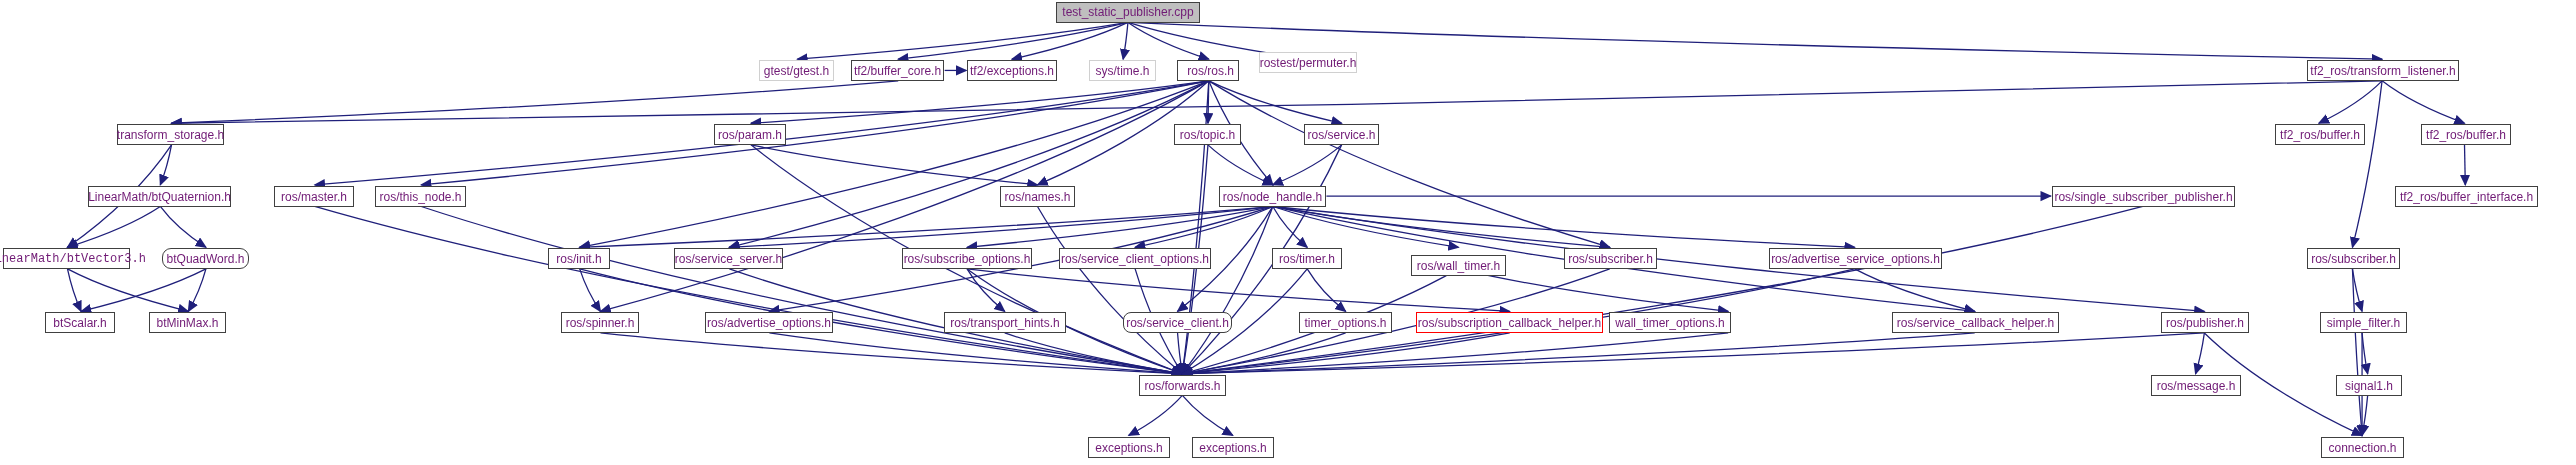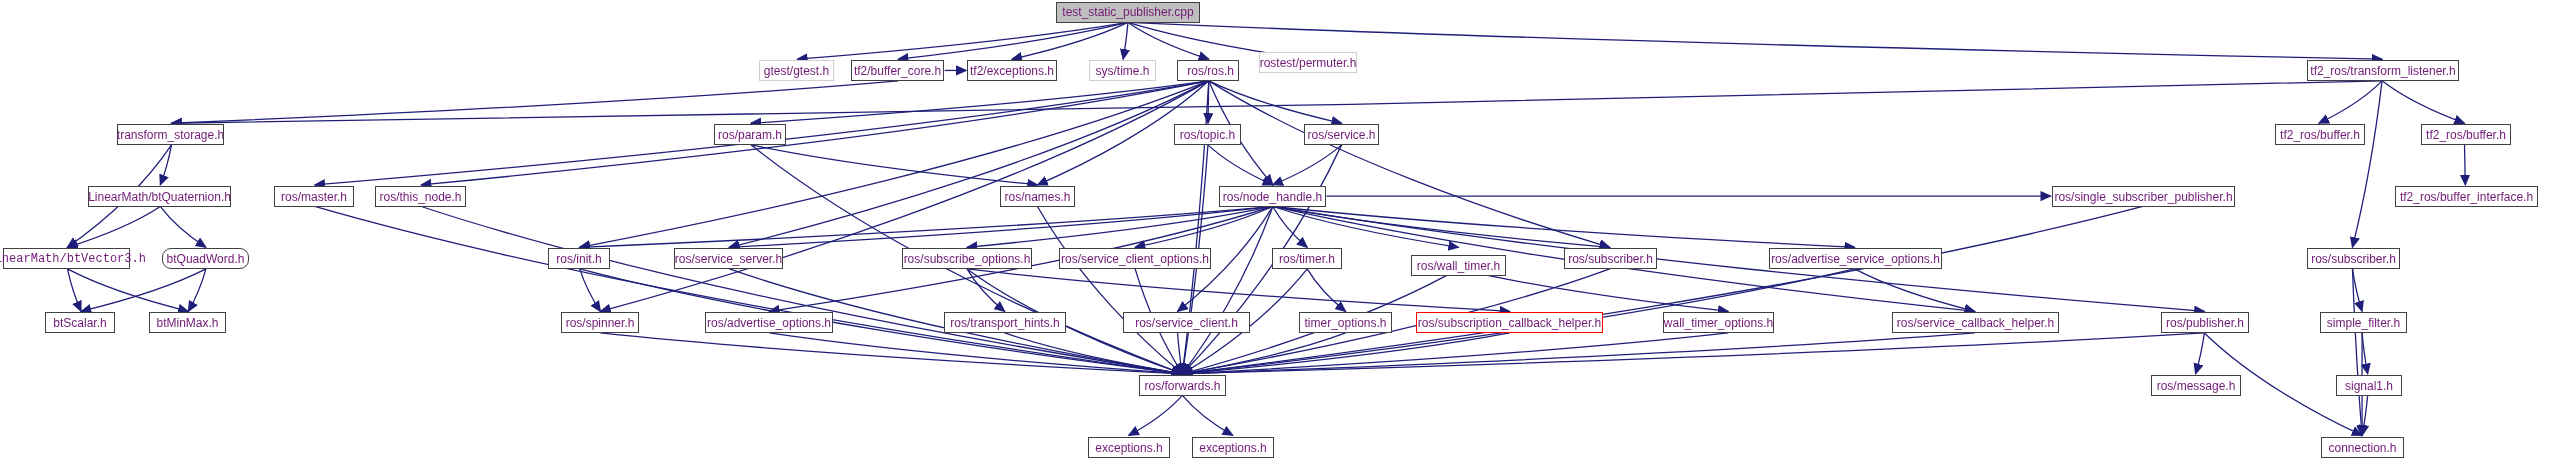--- a/index.html
+++ b/index.html
@@ -169,24 +169,24 @@
       <div class="node solid" style="left: 1272px; top: 248px; width: 70px;">ros/timer.h</div>
       <div class="node solid" style="left: 1411px; top: 248px; width: 95px; margin-top: 7px;">ros/wall_timer.h</div>
       <div class="node solid" style="left: 1564px; top: 248px; width: 93px;">ros/subscriber.h</div>
       <div class="node solid" style="left: 1769px; top: 248px; width: 173px;">ros/advertise_service_options.h</div>
       <div class="node solid" style="left: 2307px; top: 248px; width: 93px;">ros/subscriber.h</div>
       <div class="node solid" style="left: 45px; top: 312px; width: 70px;">btScalar.h</div>
       <div class="node solid" style="left: 149px; top: 312px; width: 77px;">btMinMax.h</div>
       <div class="node solid" style="left: 561px; top: 312px; width: 78px;">ros/spinner.h</div>
       <div class="node solid" style="left: 705px; top: 312px; width: 128px;">ros/advertise_options.h</div>
       <div class="node solid" style="left: 944px; top: 312px; width: 122px;">ros/transport_hints.h</div>
-      <div class="node solid" style="left: 1123px; top: 312px; width: 127px;">ros/service_client.h</div>
+      <div class="node solid" style="left: 1123px; top: 312px; width: 109px; border-radius: 8px;">ros/service_client.h</div>
       <div class="node solid" style="left: 1299px; top: 312px; width: 93px;">timer_options.h</div>
       <div class="node alert" style="left: 1416px; top: 312px; width: 187px;">ros/subscription_callback_helper.h</div>
-      <div class="node solid" style="left: 1663px; top: 312px; width: 111px;">wall_timer_options.h</div>
+      <div class="node solid" style="left: 1609px; top: 312px; width: 122px;">wall_timer_options.h</div>
       <div class="node solid" style="left: 1892px; top: 312px; width: 167px;">ros/service_callback_helper.h</div>
       <div class="node solid" style="left: 2161px; top: 312px; width: 88px;">ros/publisher.h</div>
       <div class="node solid" style="left: 2320px; top: 312px; width: 87px;">simple_filter.h</div>
       <div class="node solid" style="left: 1139px; top: 375px; width: 87px;">ros/forwards.h</div>
       <div class="node solid" style="left: 2151px; top: 375px; width: 90px;">ros/message.h</div>
       <div class="node solid" style="left: 2336px; top: 375px; width: 66px;">signal1.h</div>
       <div class="node solid" style="left: 1088px; top: 437px; width: 82px;">exceptions.h</div>
       <div class="node solid" style="left: 1192px; top: 437px; width: 82px;">exceptions.h</div>
       <div class="node solid" style="left: 2321px; top: 437px; width: 83px;">connection.h</div>
     </div>

